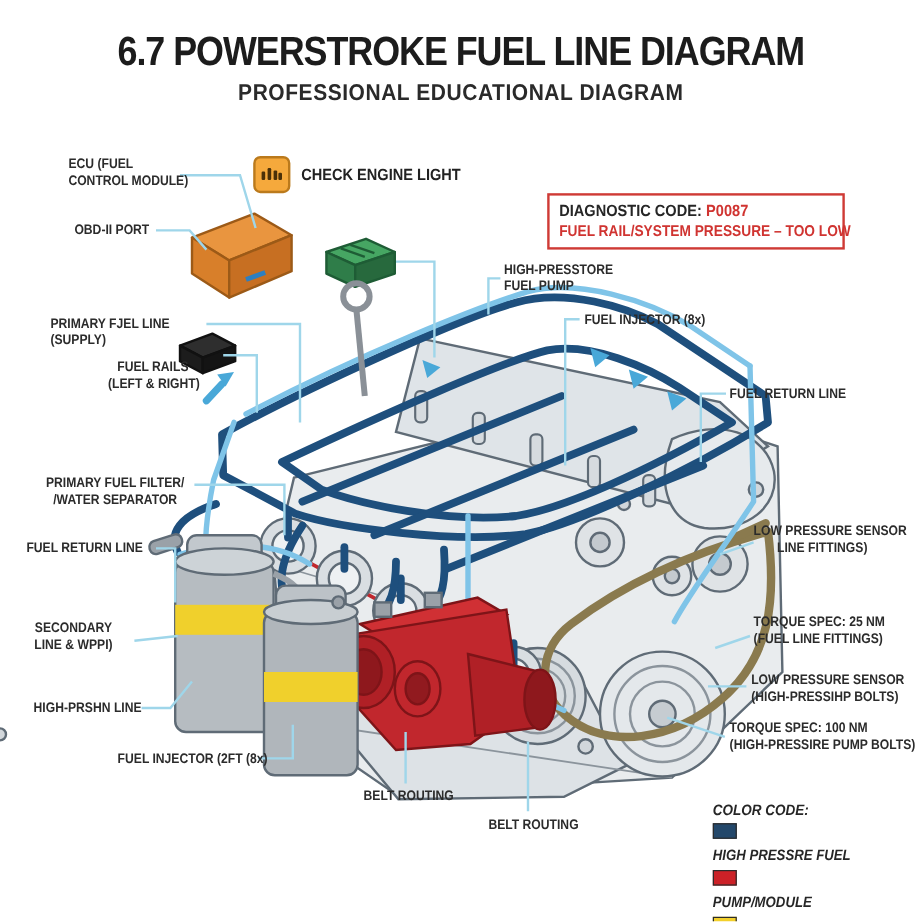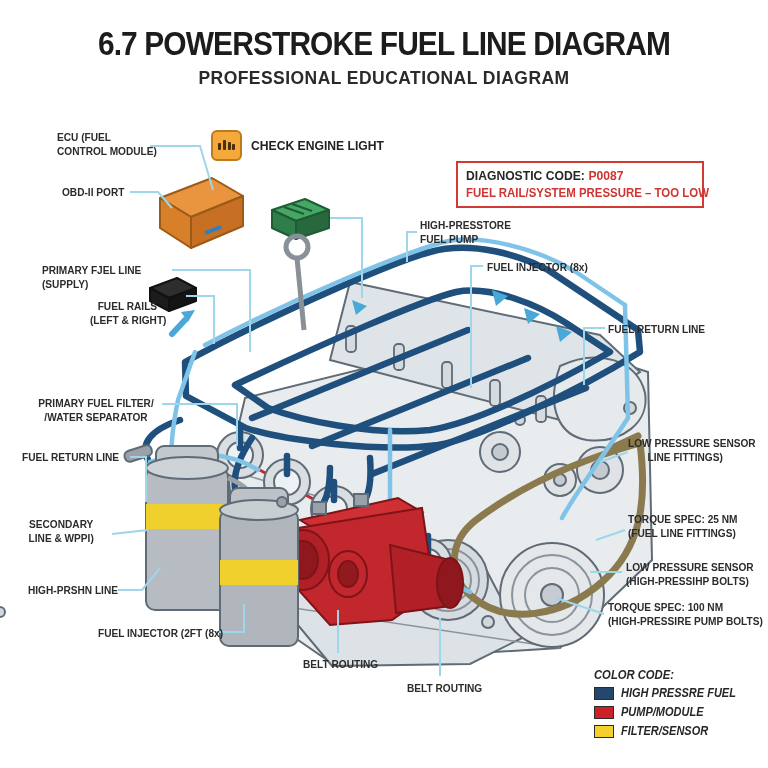--- a/index.html
+++ b/index.html
@@ -22,21 +22,21 @@
   .cel .txt{font-size:13.5px;font-weight:700;color:#222;transform:scaleX(0.9);transform-origin:left center;white-space:nowrap;}
   
   .diag{position:absolute;left:456px;top:133px;width:248px;box-sizing:border-box;border:2px solid #cf3a35;
         padding:5px 4px 6px 8px;background:#fff;margin-top:28px;}
   .diag .l1{font-size:13.5px;font-weight:700;white-space:nowrap;transform:scaleX(0.9);transform-origin:left top;}
   .diag .l1 .code{color:#d03431;margin-left:4px;}
   .diag .l2{font-size:13px;font-weight:700;color:#d03431;white-space:nowrap;transform:scaleX(0.88);transform-origin:left top;margin-top:2px;}
   
   .legend{position:absolute;left:594px;top:668px;font-style:italic;}
   .legend .lt{font-size:12.5px;font-weight:700;margin-bottom:4px;transform:scaleX(0.9);transform-origin:left top;white-space:nowrap;}
-  .legend .row{display:flex;align-items:center;gap:7px;margin-bottom:5px;}
+  .legend .row{display:flex;gap:7px;margin-bottom:5px;flex-direction:column;}
   .legend .sw{width:20px;height:13px;border:1.5px solid #2b2b2b;box-sizing:border-box;}
   .legend .rl{font-size:12.5px;font-weight:700;transform:scaleX(0.88);transform-origin:left center;white-space:nowrap;}
   svg.art{position:absolute;left:0;top:0;}
 </style>
 </head>
 <body>
 
 <div class="page">
 
   <div class="hdr">

